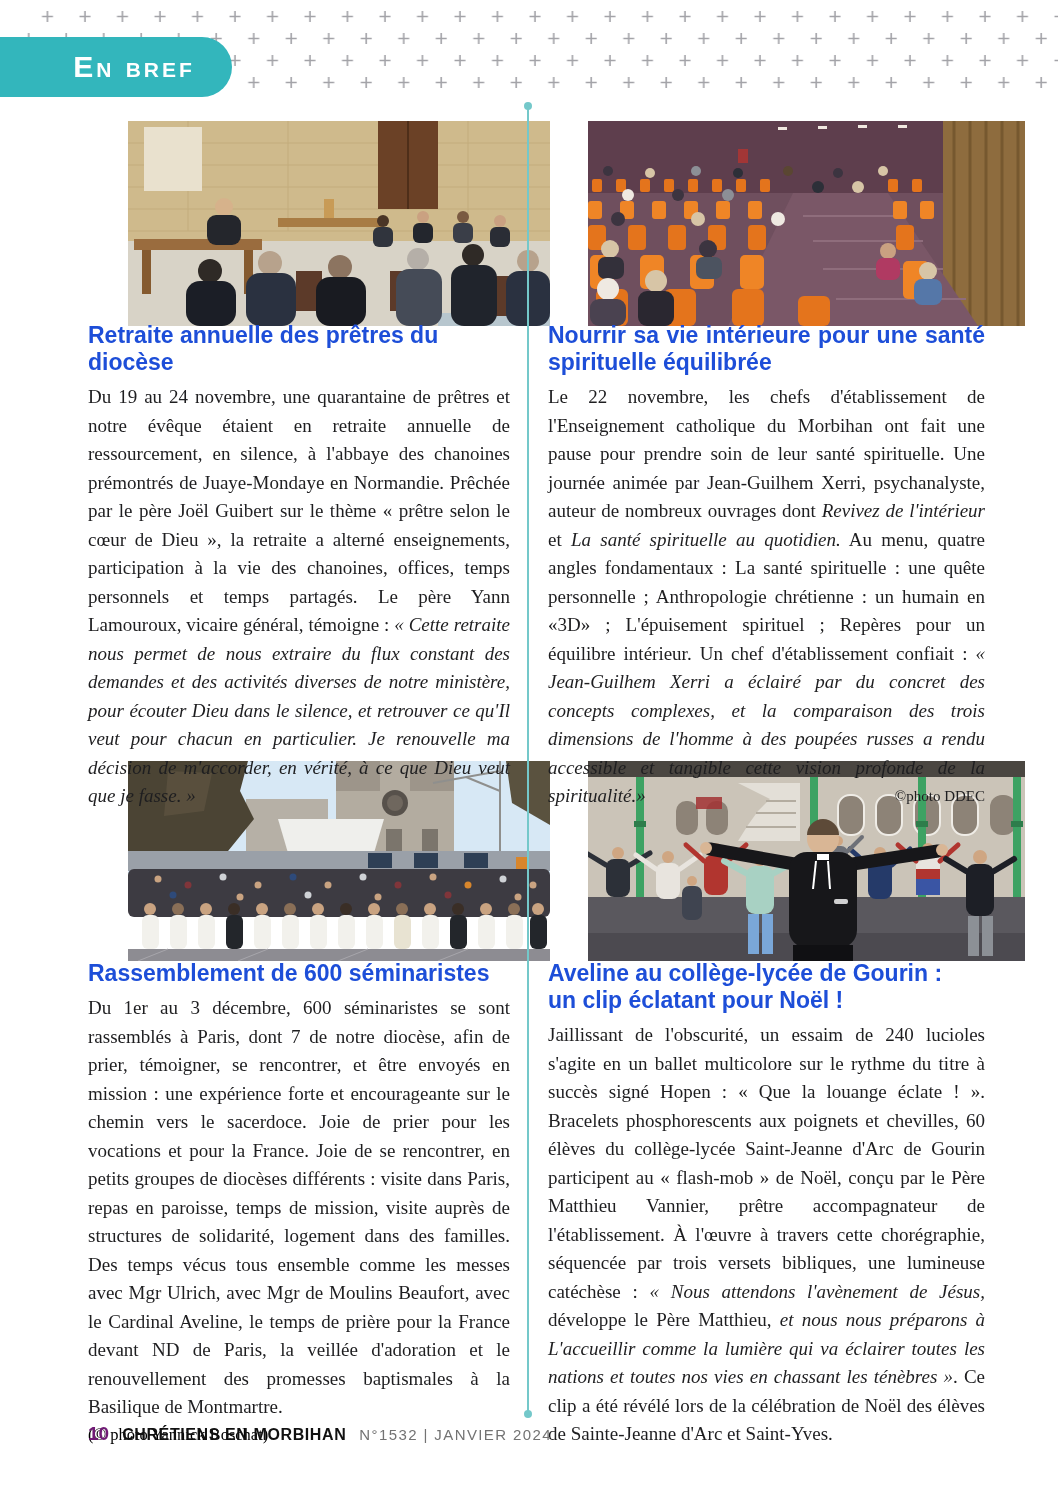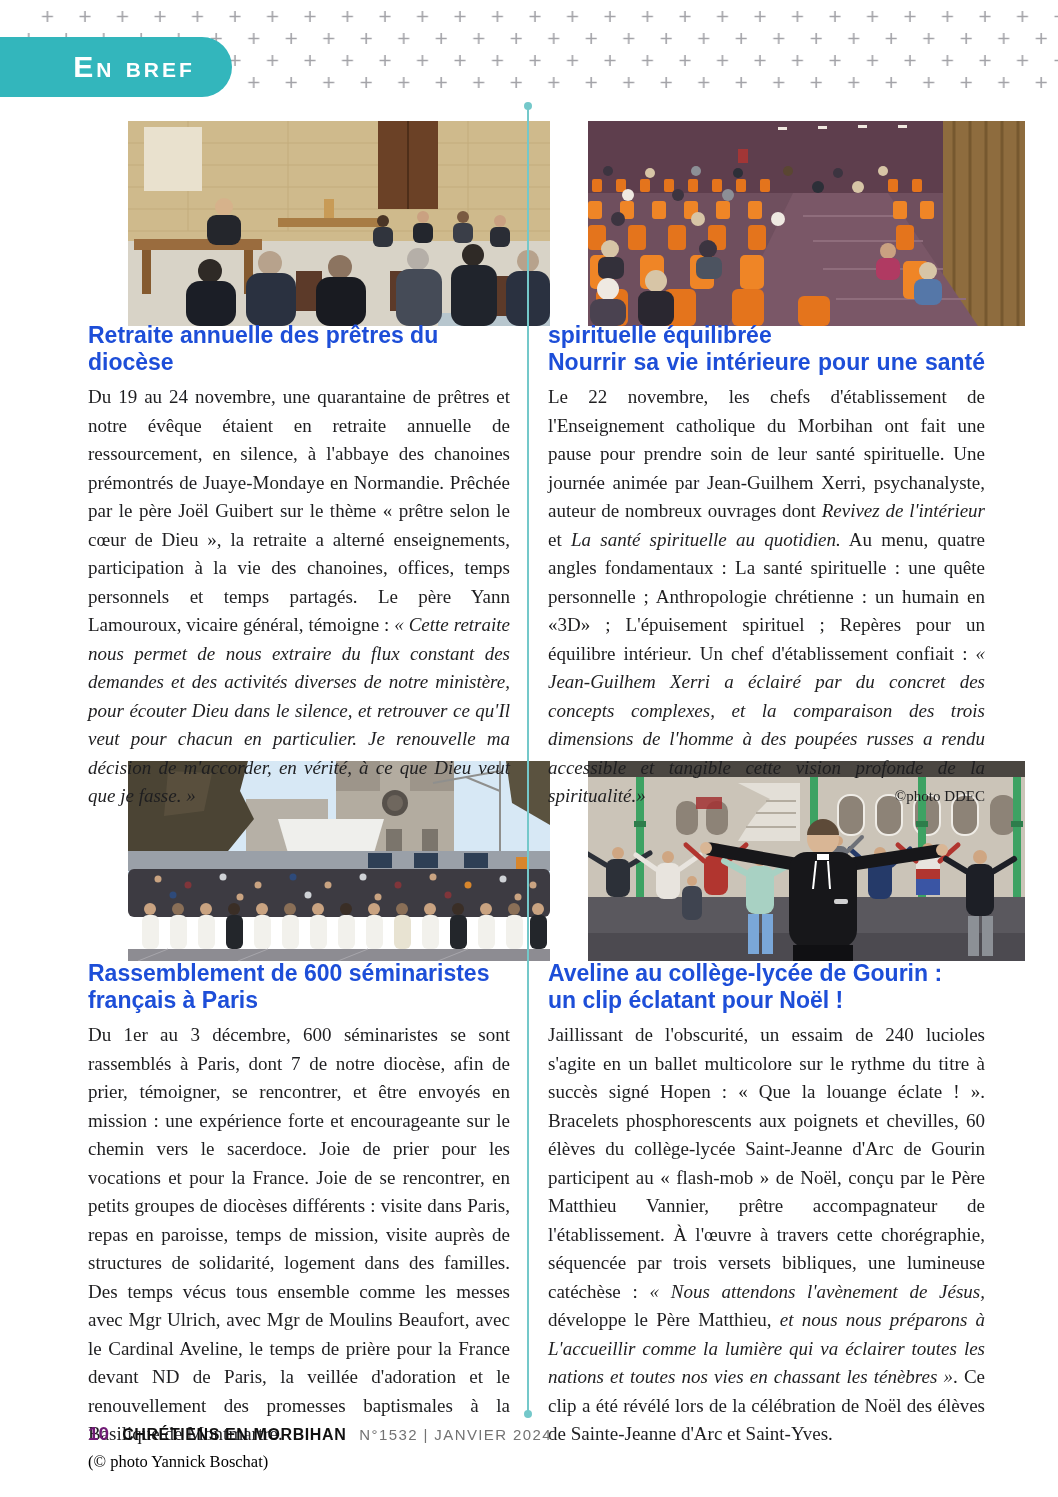--- a/index.html
+++ b/index.html
@@ -435,31 +435,30 @@
 
   <article class="article art-1">
     <h2 class="title">
       <span class="line">Retraite annuelle des prêtres du diocèse</span>
     </h2>
     <p class="body"><span>Du 19 au 24 novembre, une quarantaine de prêtres et notre évêque étaient en retraite annuelle de ressourcement, en silence, à l'abbaye des chanoines prémontrés de Juaye-Mondaye en Normandie. Prêchée par le père Joël Guibert sur le thème « prêtre selon le cœur de Dieu », la retraite a alterné enseignements, participation à la vie des chanoines, offices, temps personnels et temps partagés. Le père Yann Lamouroux, vicaire général, témoigne : </span><span class="it">« Cette retraite nous permet de nous extraire du flux constant des demandes et des activités diverses de notre ministère, pour écouter Dieu dans le silence, et retrouver ce qu'Il veut pour chacun en particulier. Je renouvelle ma décision de m'accorder, en vérité, à ce que Dieu veut que je fasse. »</span></p>
   </article>
 
   <article class="article art-2">
     <h2 class="title">
+      <span class="line stretch">Nourrir sa vie intérieure pour une santé</span>
       <span class="line">spirituelle équilibrée</span>
-      <span class="line stretch">Nourrir sa vie intérieure pour une santé</span>
     </h2>
     <p class="body"><span>Le 22 novembre, les chefs d'établissement de l'Enseignement catholique du Morbihan ont fait une pause pour prendre soin de leur santé spirituelle. Une journée animée par Jean-Guilhem Xerri, psychanalyste, auteur de nombreux ouvrages dont </span><span class="it">Revivez de l'intérieur</span><span> et </span><span class="it">La santé spirituelle au quotidien.</span><span> Au menu, quatre angles fondamentaux : La santé spirituelle : une quête personnelle ; Anthropologie chrétienne : un humain en «3D» ; L'épuisement spirituel ; Repères pour un équilibre intérieur. Un chef d'établissement confiait : </span><span class="it">« Jean-Guilhem Xerri a éclairé par du concret des concepts complexes, et la comparaison des trois dimensions de l'homme à des poupées russes a rendu accessible et tangible cette vision profonde de la spiritualité.»</span></p>
     <div class="credit-line">©photo DDEC</div>
   </article>
 
   <article class="article art-3">
     <h2 class="title">
       <span class="line">Rassemblement de 600 séminaristes</span>
-      <span class="line">français à Paris</span>
     </h2>
     <p class="body"><span>Du 1er au 3 décembre, 600 séminaristes se sont rassemblés à Paris, dont 7 de notre diocèse, afin de prier, témoigner, se rencontrer, et être envoyés en mission : une expérience forte et encourageante sur le chemin vers le sacerdoce. Joie de prier pour les vocations et pour la France. Joie de se rencontrer, en petits groupes de diocèses différents : visite dans Paris, repas en paroisse, temps de mission, visite auprès de structures de solidarité, logement dans des familles. Des temps vécus tous ensemble comme les messes avec Mgr Ulrich, avec Mgr de Moulins Beaufort, avec le Cardinal Aveline, le temps de prière pour la France devant ND de Paris, la veillée d'adoration et le renouvellement des promesses baptismales à la Basilique de Montmartre.</span></p>
     <div class="photo-caption">(© photo Yannick Boschat)</div>
   </article>
 
   <article class="article art-4">
     <h2 class="title">
       <span class="line">Aveline au collège-lycée de Gourin :</span>
       <span class="line">un clip éclatant pour Noël !</span>
     </h2>

